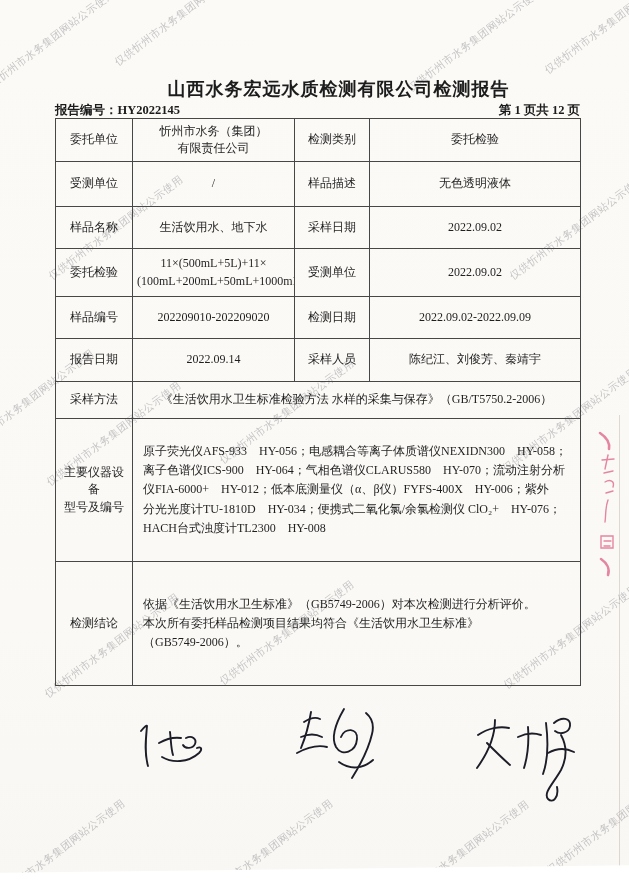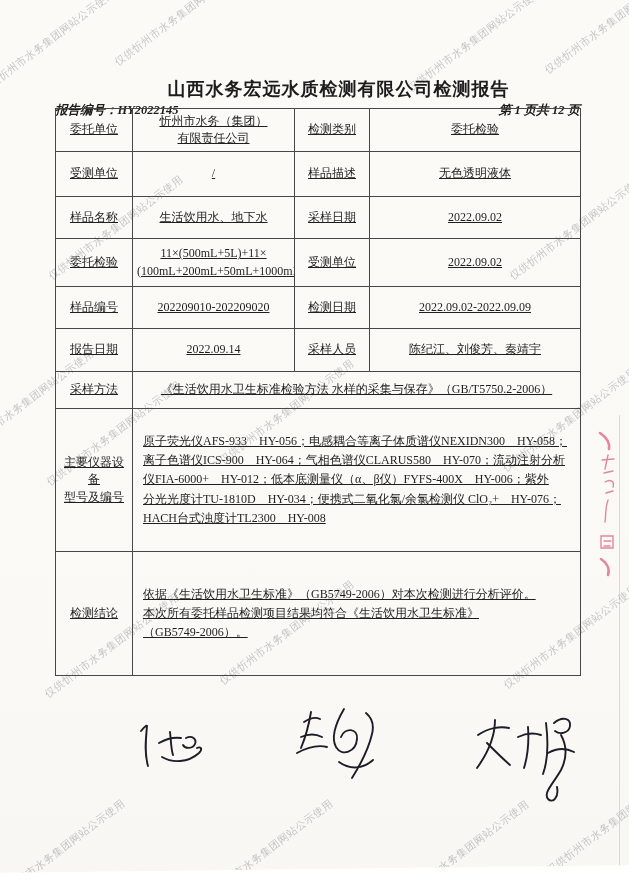--- a/index.html
+++ b/index.html
@@ -13,26 +13,26 @@
   }
   .title{
     position:absolute;top:77px;left:0;right:0;
     text-align:center;
     font-family:"Liberation Sans",sans-serif;
     font-size:18px;font-weight:700;letter-spacing:1px;color:#1c1c1c;padding-left:48px;
   }
   .meta{
     position:absolute;top:102px;left:55px;width:525px;
     display:flex;justify-content:space-between;align-items:flex-start;
-    font-size:12.5px;font-weight:700;color:#1c1c1c;font-style:italic;
+    font-size:12.5px;font-weight:700;color:#1c1c1c;
   }
   table.report{
-    position:absolute;left:55px;top:108px;width:525px;
+    position:absolute;left:55px;top:118px;width:525px;
     border-collapse:collapse;table-layout:fixed;
-    font-size:12px;color:#1f1f1f;text-decoration:underline;
+    font-size:12px;color:#1f1f1f;
   }
   table.report td{
     border:1px solid #474747;
     text-align:center;vertical-align:middle;
     padding:2px 4px;
     white-space:pre-line;
     line-height:1.45;
     overflow:hidden;
   }
   table.report td.txt-left{

